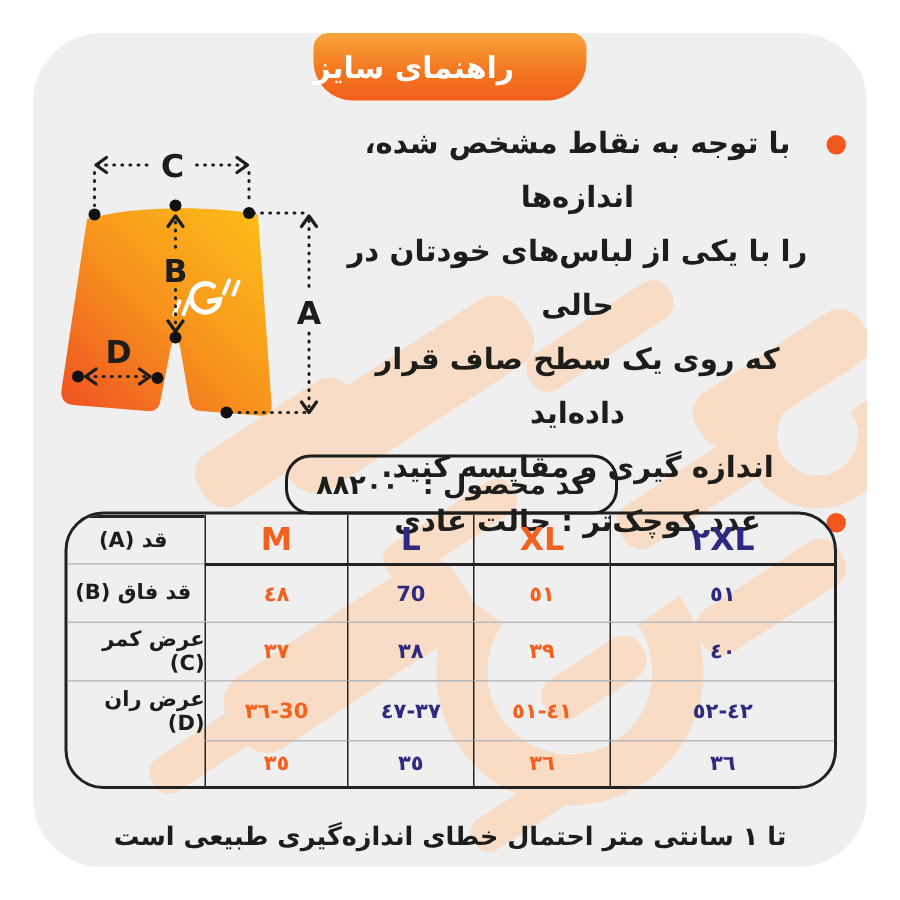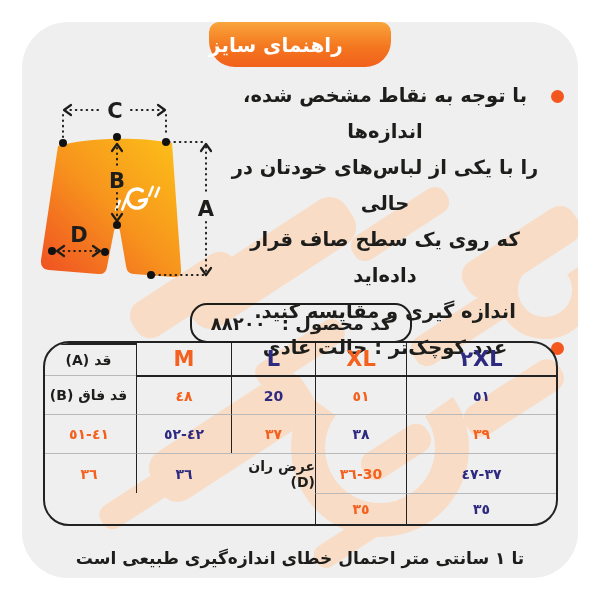--- a/index.html
+++ b/index.html
@@ -170,28 +170,30 @@
   <div class="size-table">
 
     <div class="cell hdr navy vline" dir="ltr">٢XL</div>
     <div class="cell hdr orange vline" dir="ltr">XL</div>
     <div class="cell hdr navy vline" dir="ltr">L</div>
     <div class="cell hdr orange vline" dir="ltr">M</div>
 
     <div class="cell rt2">قد (A)</div>
     <div class="cell rt2 navy vline" dir="ltr">٥١</div>
     <div class="cell rt2 orange vline" dir="ltr">٥١</div>
-    <div class="cell rt2 navy vline" dir="ltr">20</div>
+    <div class="cell rt2 navy vline" dir="ltr">70</div>
     <div class="cell rt2 orange vline" dir="ltr">٤٨</div>
 
     <div class="cell rt1">قد فاق (B)</div>
+    <div class="cell rt1 navy vline" dir="ltr">٤٠</div>
     <div class="cell rt1 orange vline" dir="ltr">٣٩</div>
     <div class="cell rt1 navy vline" dir="ltr">٣٨</div>
     <div class="cell rt1 orange vline" dir="ltr">٣٧</div>
 
+    <div class="cell rt1">عرض کمر (C)</div>
     <div class="cell rt1 navy vline" dir="ltr">٤٢-٥٢</div>
     <div class="cell rt1 orange vline" dir="ltr">٤١-٥١</div>
     <div class="cell rt1 navy vline" dir="ltr">٣٧-٤٧</div>
     <div class="cell rt1 orange vline" dir="ltr">٣٦-30</div>
 
     <div class="cell rt1">عرض ران (D)</div>
     <div class="cell rt1 navy vline" dir="ltr">٣٦</div>
     <div class="cell rt1 orange vline" dir="ltr">٣٦</div>
     <div class="cell rt1 navy vline" dir="ltr">٣٥</div>
     <div class="cell rt1 orange vline" dir="ltr">٣٥</div>

